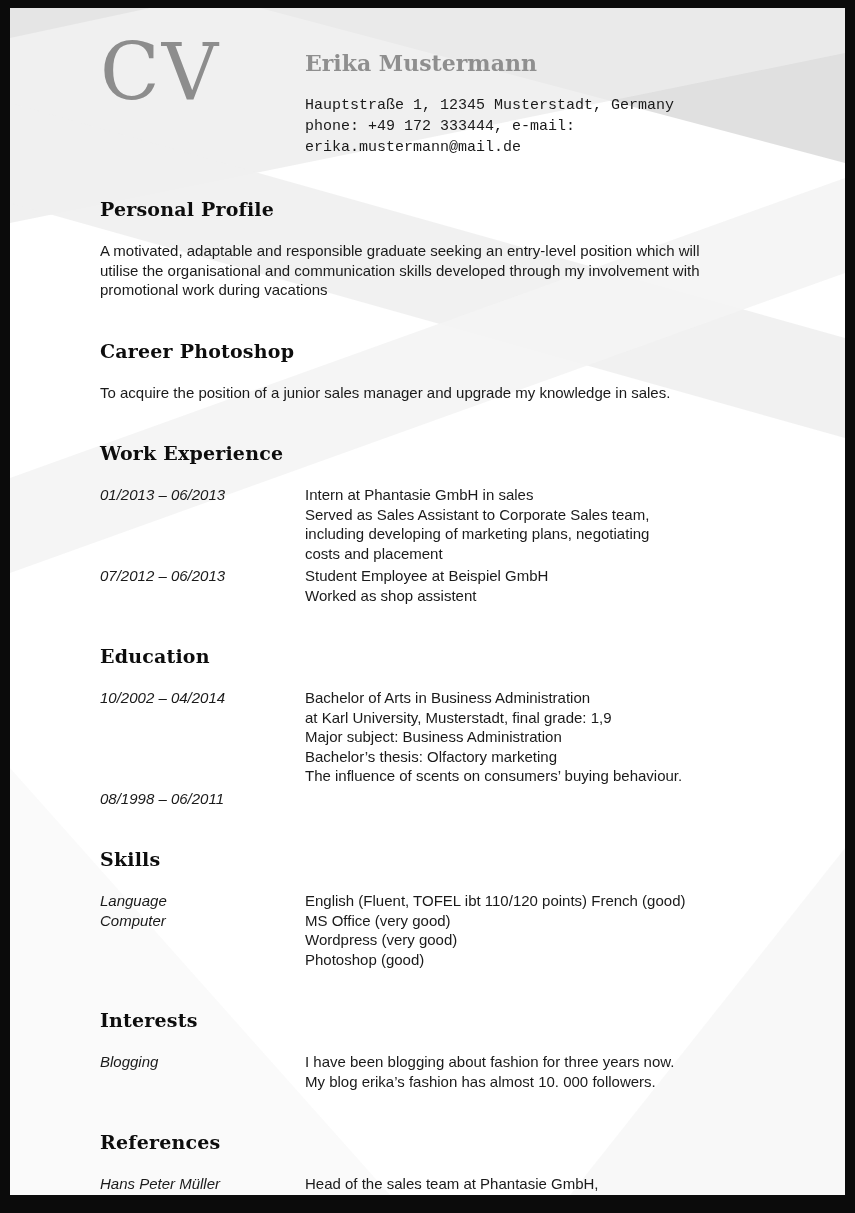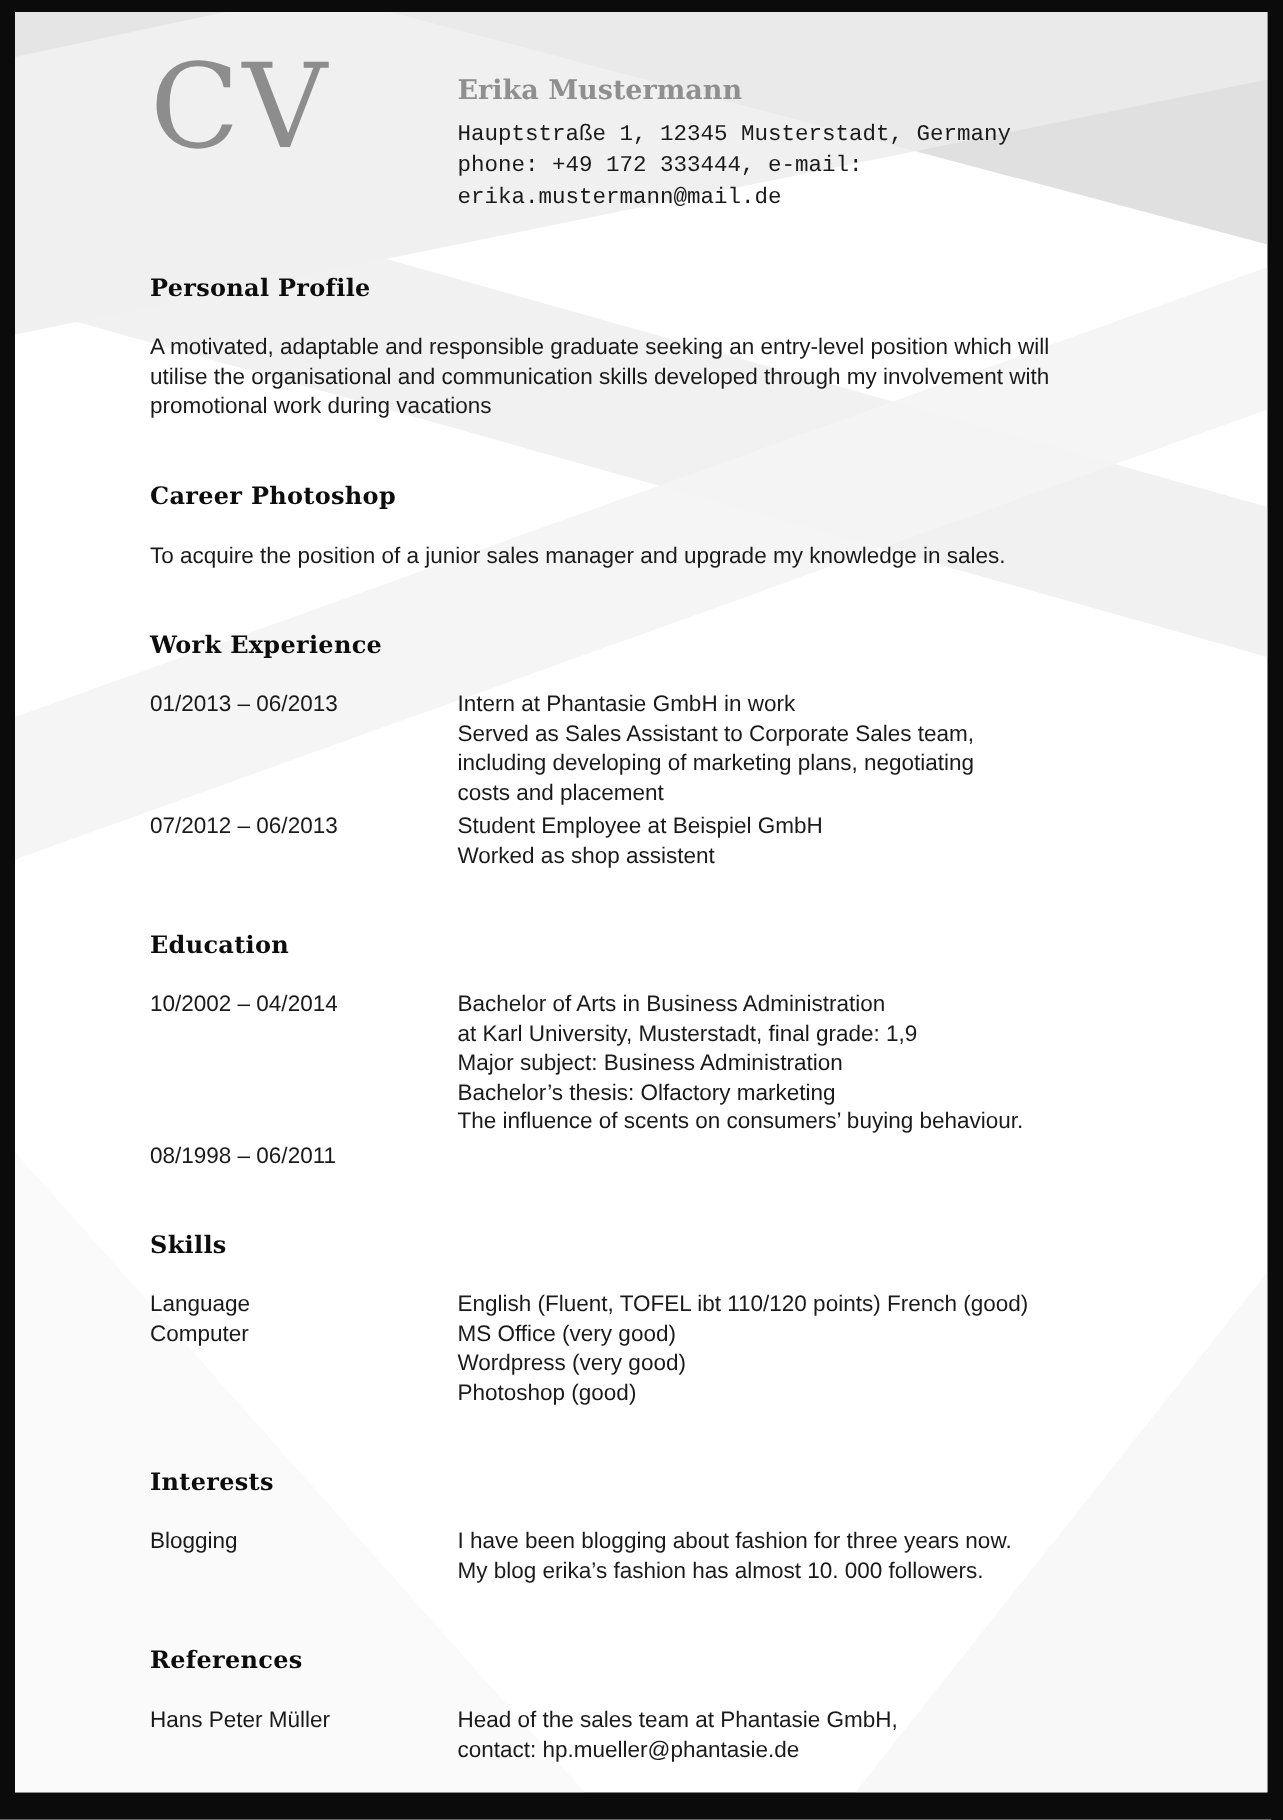--- a/index.html
+++ b/index.html
@@ -50,54 +50,55 @@
     color: #8d8d8d;
     letter-spacing: 2px;
     margin-top: -6px;
   }
   .header-right {
     padding-top: 12px;
   }
   .candidate-name {
     font-family: "DejaVu Serif", serif;
     font-weight: bold;
-    font-size: 18px;
+    font-size: 22px;
     color: #8f8f8f;
-    margin-bottom: 8px;
+    margin-bottom: 19px;
   }
   .candidate-line {
     font-size: 15px;
     line-height: 21px;
     color: #1a1a1a;
     font-family: Liberation Mono, monospace;
   }
   
   .section-heading {
     font-family: "DejaVu Serif", serif;
     font-weight: bold;
-    font-size: 16px;
+    font-size: 19px;
     color: #0d0d0d;
     letter-spacing: 0.2px;
   }
   .para {
     font-size: 15px;
     line-height: 19.5px;
     white-space: pre-line;
     max-width: 650px;
   }
   .row {
     display: flex;
     align-items: flex-start;
   }
   .row .left {
     width: 205px;
     flex-shrink: 0;
     font-size: 15px;
     line-height: 19.5px;
     white-space: pre-line;
+    font-style: italic;
   }
   .row .right {
     flex: 1;
     font-size: 15px;
     line-height: 19.5px;
     white-space: pre-line;
   }
   
   .mt-heading { margin-top: 40px; }
   .mt-body { margin-top: 21px; }
@@ -134,21 +135,21 @@
       <div class="para mt-body">A motivated, adaptable and responsible graduate seeking an entry-level position which will
 utilise the organisational and communication skills developed through my involvement with
 promotional work during vacations</div>
 
       <div class="section-heading mt-heading">Career Photoshop</div>
       <div class="para mt-body">To acquire the position of a junior sales manager and upgrade my knowledge in sales.</div>
 
       <div class="section-heading mt-heading">Work Experience</div>
       <div class="row mt-body">
         <div class="left">01/2013 – 06/2013</div>
-        <div class="right">Intern at Phantasie GmbH in work
+        <div class="right">Intern at Phantasie GmbH in sales
 Served as Sales Assistant to Corporate Sales team,
 including developing of marketing plans, negotiating
 costs and placement</div>
       </div>
       <div class="row mt-row-gap">
         <div class="left">07/2012 – 06/2013</div>
         <div class="right">Student Employee at Beispiel GmbH
 Worked as shop assistent</div>
       </div>
 

